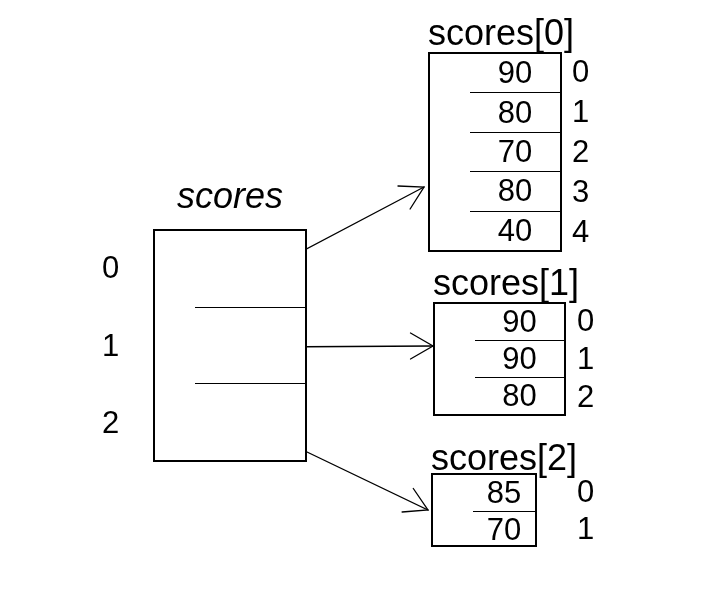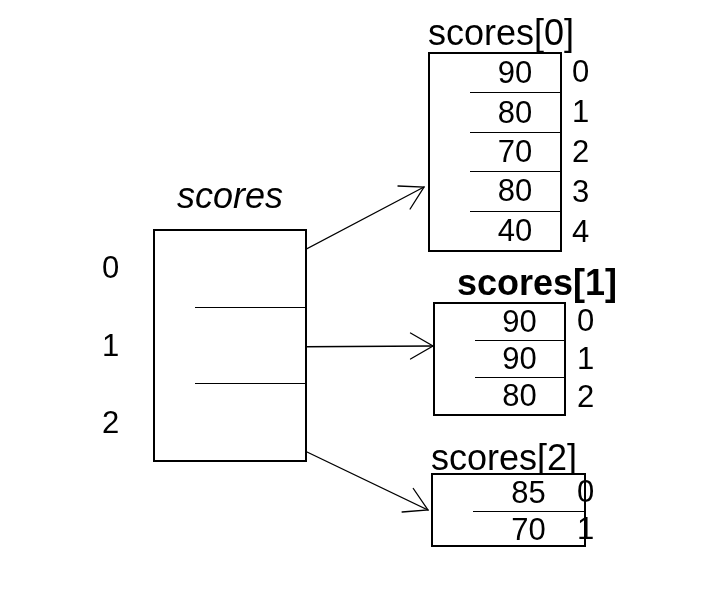--- a/index.html
+++ b/index.html
@@ -101,37 +101,37 @@
   </div>
 
   <div class="idx-col" style="left:572px; top:52px; width:26px; height:200px;">
     <div class="idx">0</div>
     <div class="idx">1</div>
     <div class="idx">2</div>
     <div class="idx">3</div>
     <div class="idx">4</div>
   </div>
 
-  <div class="title" style="left:457px; top:266px; width:133px;font-weight:bold;">scores[1]</div>
+  <div class="title" style="left:433px; top:266px; width:133px;">scores[1]</div>
 
   <div class="box" style="left:433px; top:302px; width:133px; height:114px;">
     <div class="cell">90</div>
     <div class="cell">90</div>
     <div class="cell">80</div>
   </div>
 
   <div class="idx-col" style="left:577px; top:302px; width:26px; height:114px;">
     <div class="idx">0</div>
     <div class="idx">1</div>
     <div class="idx">2</div>
   </div>
 
   <div class="title" style="left:431px; top:441px; width:133px;">scores[2]</div>
 
-  <div class="box" style="left:431px; top:473px; width:155px; height:74px;">
+  <div class="box" style="left:431px; top:473px; width:106px; height:74px;">
     <div class="cell">85</div>
     <div class="cell">70</div>
   </div>
 
   <div class="idx-col" style="left:577px; top:473px; width:26px; height:74px;">
     <div class="idx">0</div>
     <div class="idx">1</div>
   </div>
 
 </div>

